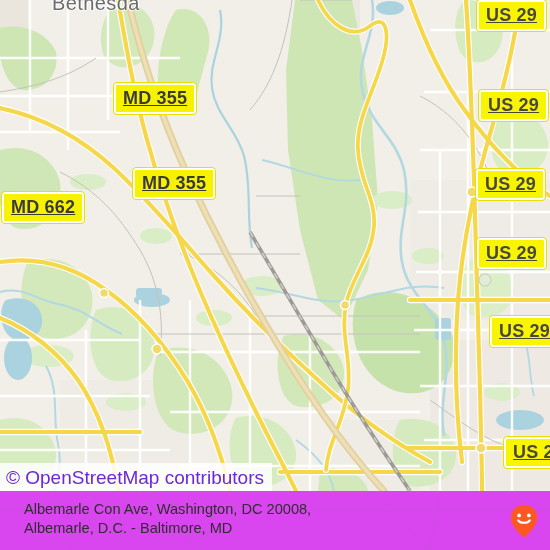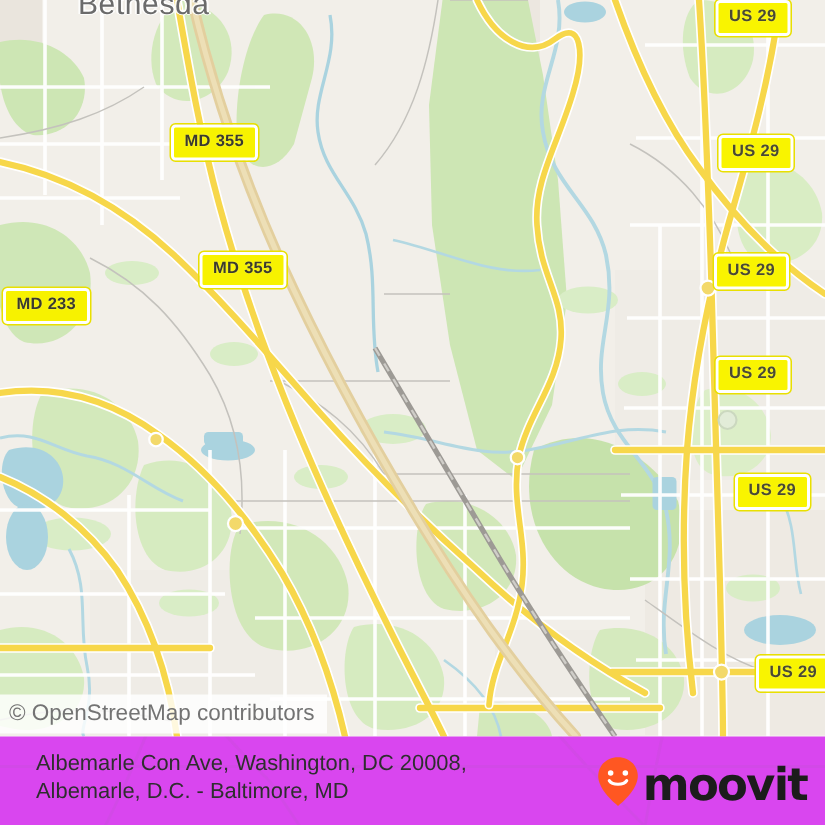--- a/index.html
+++ b/index.html
@@ -30,26 +30,27 @@
   
   .shield {
     position: absolute;
     background: #f7f200;
     border: 2px solid #ffffff;
     outline: 1px solid #e9e000;
     border-radius: 3px;
     color: #3b3b2e;
     font-family: "Liberation Sans", sans-serif;
     font-weight: bold;
-    font-size: 11px;
+    font-size: 18px;
     letter-spacing: 0.2px;
     line-height: 1;
     padding: 4px 7px 5px 7px;
     white-space: nowrap;
     text-shadow: 0 0 1px rgba(255,255,255,0.4);
+    text-decoration: underline;
   }
   .shield.us {
     background: #f9f400;
     color: #4a4a33;
   }
 
   
   .place-label {
     position: absolute;
     font-family: "Liberation Sans", sans-serif;
@@ -98,22 +99,22 @@
   }
 
   
   #attribution {
     position: absolute;
     left: 0;
     top: 463px;
     background: rgba(255,255,255,0.82);
     padding: 4px 8px 5px 6px;
     font-family: "Liberation Sans", sans-serif;
-    font-size: 15px;
-    color: #737373;
+    font-size: 19px;
+    color: #6d28d9;
     white-space: nowrap;
   }
 
   
   #footer {
     position: absolute;
     left: 0; top: 491px;
     width: 550px; height: 59px;
     background: #d946ef;
     overflow: hidden;
@@ -346,21 +347,21 @@
           <circle cx="345" cy="305" r="4.5"></circle>
         </g>
         <circle cx="485" cy="280" r="6" fill="#e2ecd8" stroke="#cbd8bf" stroke-width="1.4"></circle>
       </g>
     </svg>
 
     <div class="place-label" style="left:52px; top:-8px;">Bethesda</div>
 
     <div class="shield" style="left:114px; top:83px;">MD 355</div>
     <div class="shield" style="left:133px; top:168px;">MD 355</div>
-    <div class="shield" style="left:2px;   top:192px;">MD 233</div>
+    <div class="shield" style="left:2px;   top:192px;">MD 662</div>
     <div class="shield us" style="left:477px; top:0px;">US 29</div>
     <div class="shield us" style="left:479px; top:90px;">US 29</div>
     <div class="shield us" style="left:476px; top:169px;">US 29</div>
     <div class="shield us" style="left:477px; top:238px;">US 29</div>
     <div class="shield us" style="left:490px; top:316px;">US 29</div>
     <div class="shield us" style="left:504px; top:437px;">US 29</div>
 
 
     <div id="attribution">© OpenStreetMap contributors</div>
   </div>
@@ -386,16 +387,15 @@
     <div id="logo">
       <span>
         <svg width="28" height="34" viewBox="0 0 28 34" xmlns="http://www.w3.org/2000/svg">
           <path d="M14 0.8 C6.6 0.8 0.8 6.4 0.8 13.4 C0.8 21.6 9.6 29.6 14 33.4
                    C18.4 29.6 27.2 21.6 27.2 13.4 C27.2 6.4 21.4 0.8 14 0.8 Z" fill="#ff5722"></path>
           <circle cx="9.1" cy="11.4" r="1.85" fill="#ffffff"></circle>
           <circle cx="18.9" cy="11.4" r="1.85" fill="#ffffff"></circle>
           <path d="M8.2 16.4 C10.2 19.6 17.8 19.6 19.8 16.4" stroke="#ffffff" stroke-width="2.1" fill="none" stroke-linecap="round"></path>
         </svg>
       </span>
-      <span id="logo-word">moovit</span>
     </div>
   </div>
 </div>
 
 </body></html>

